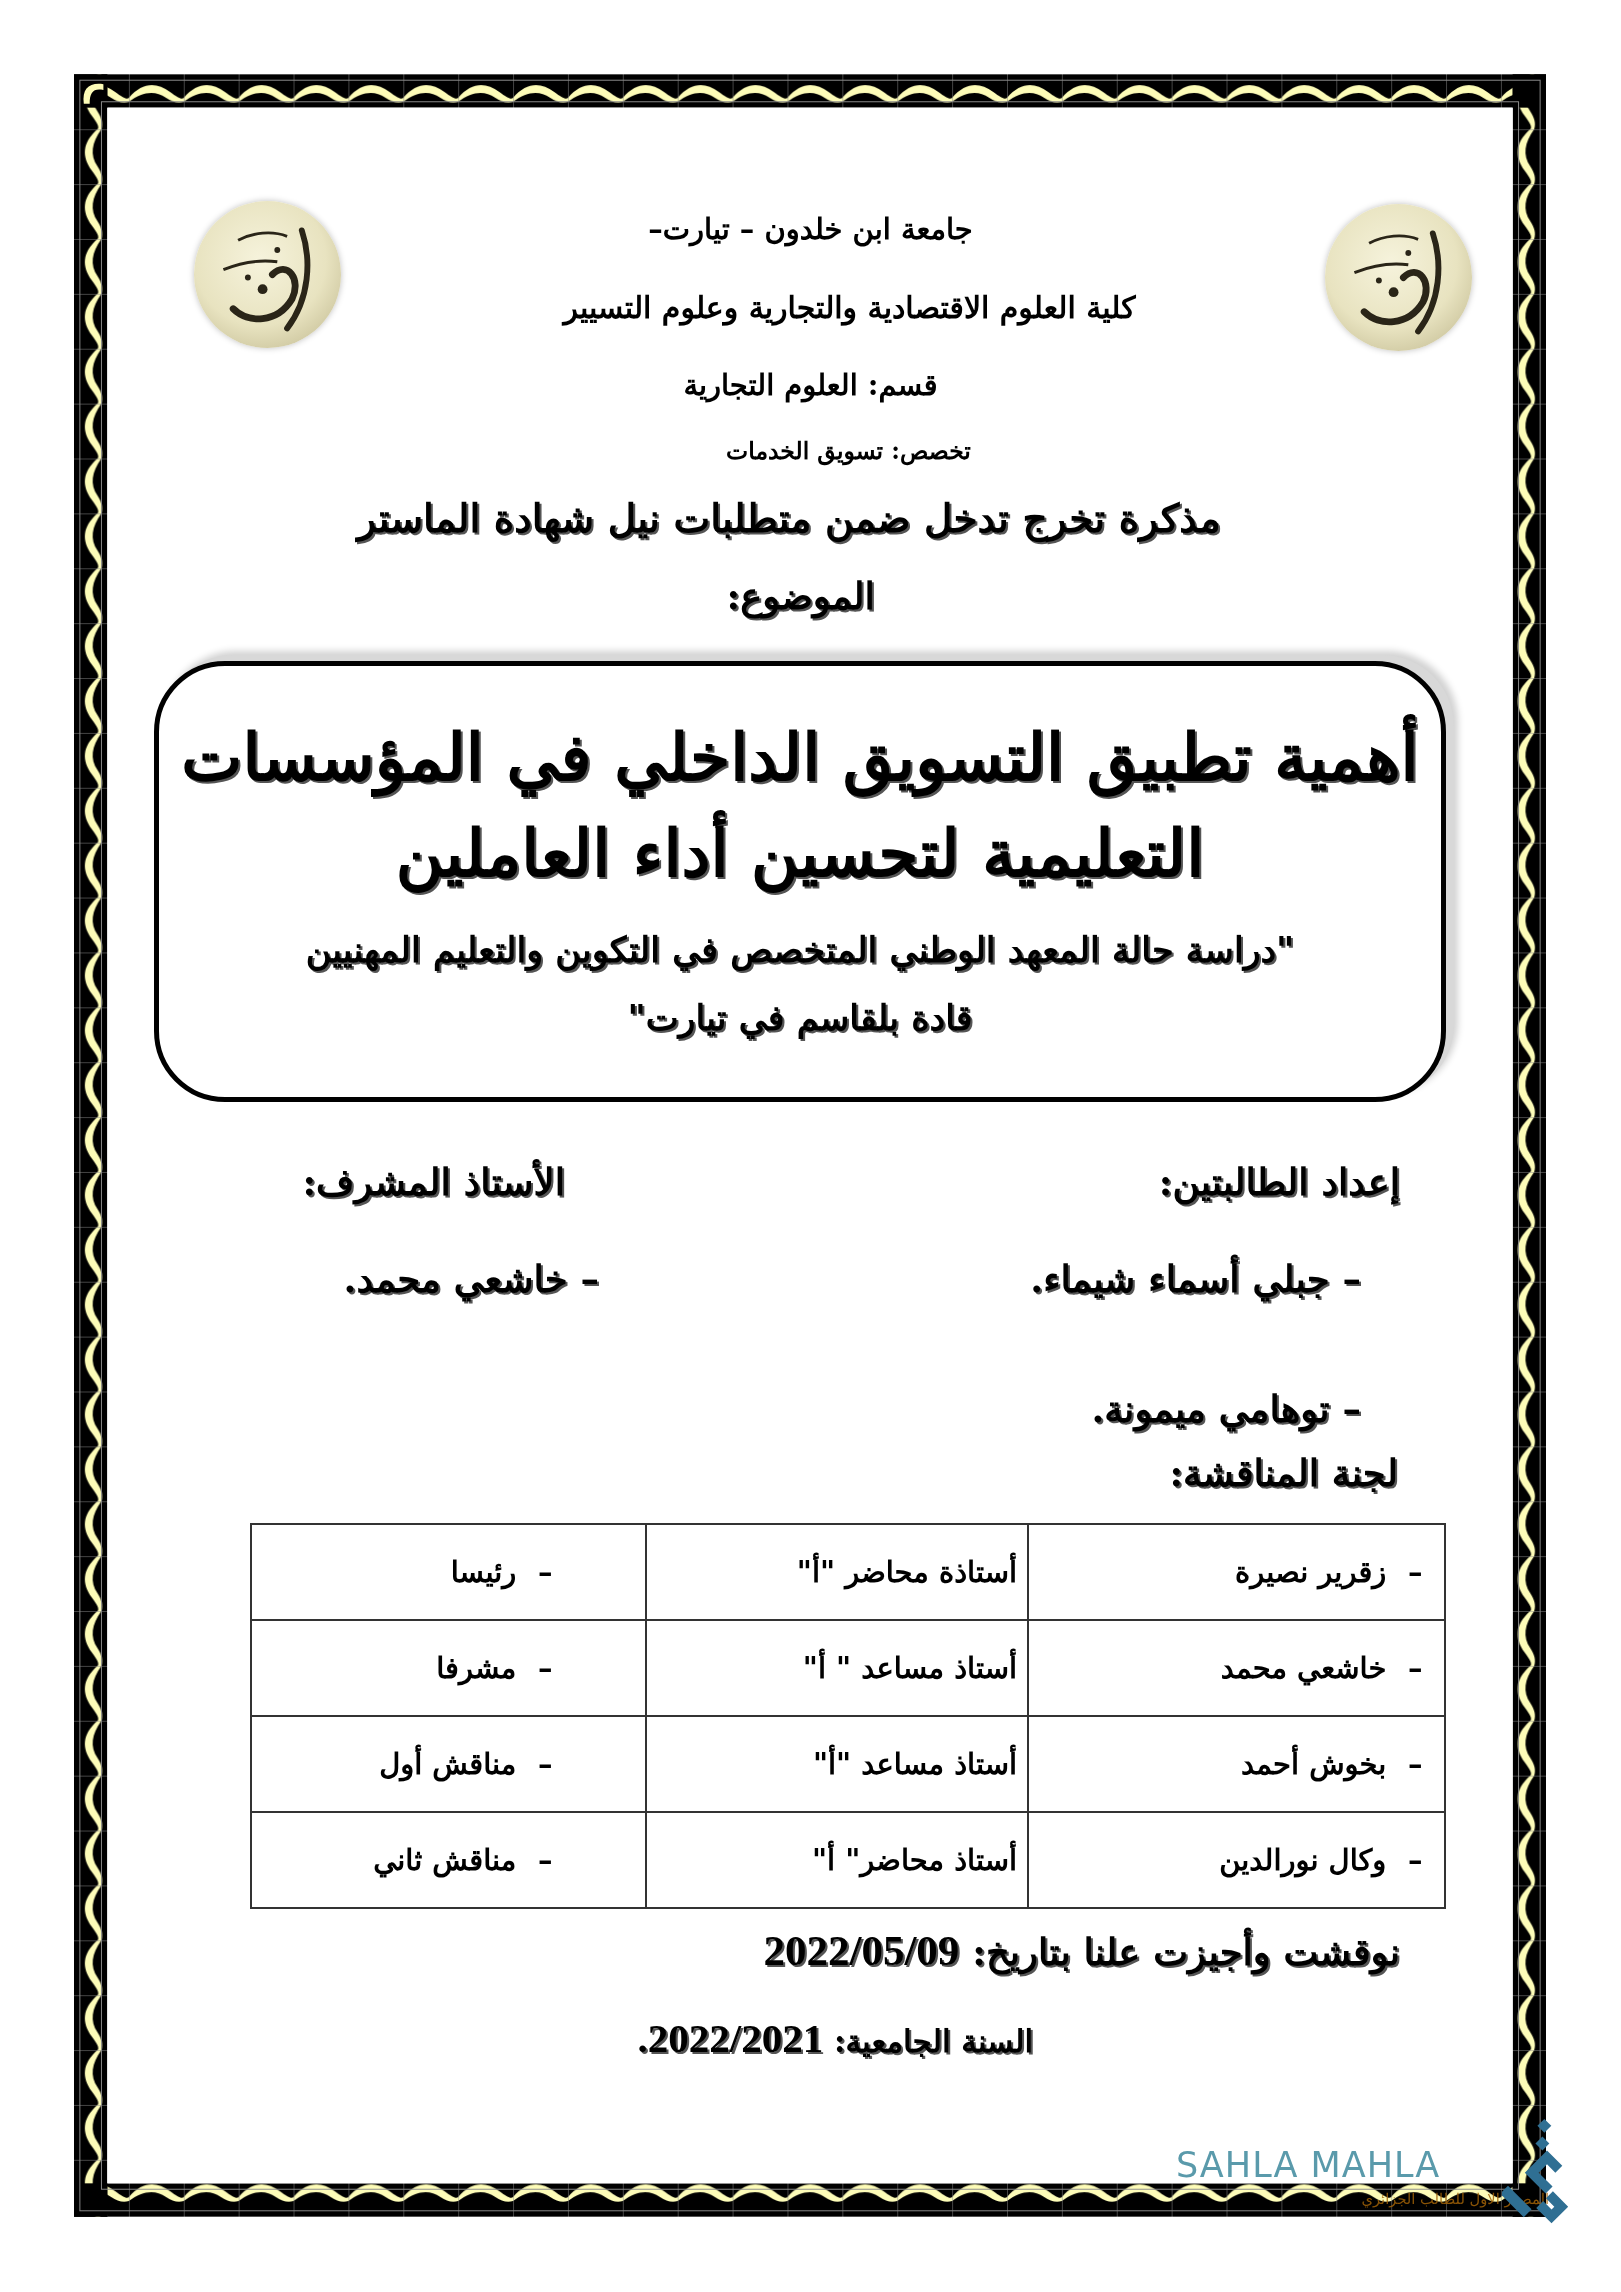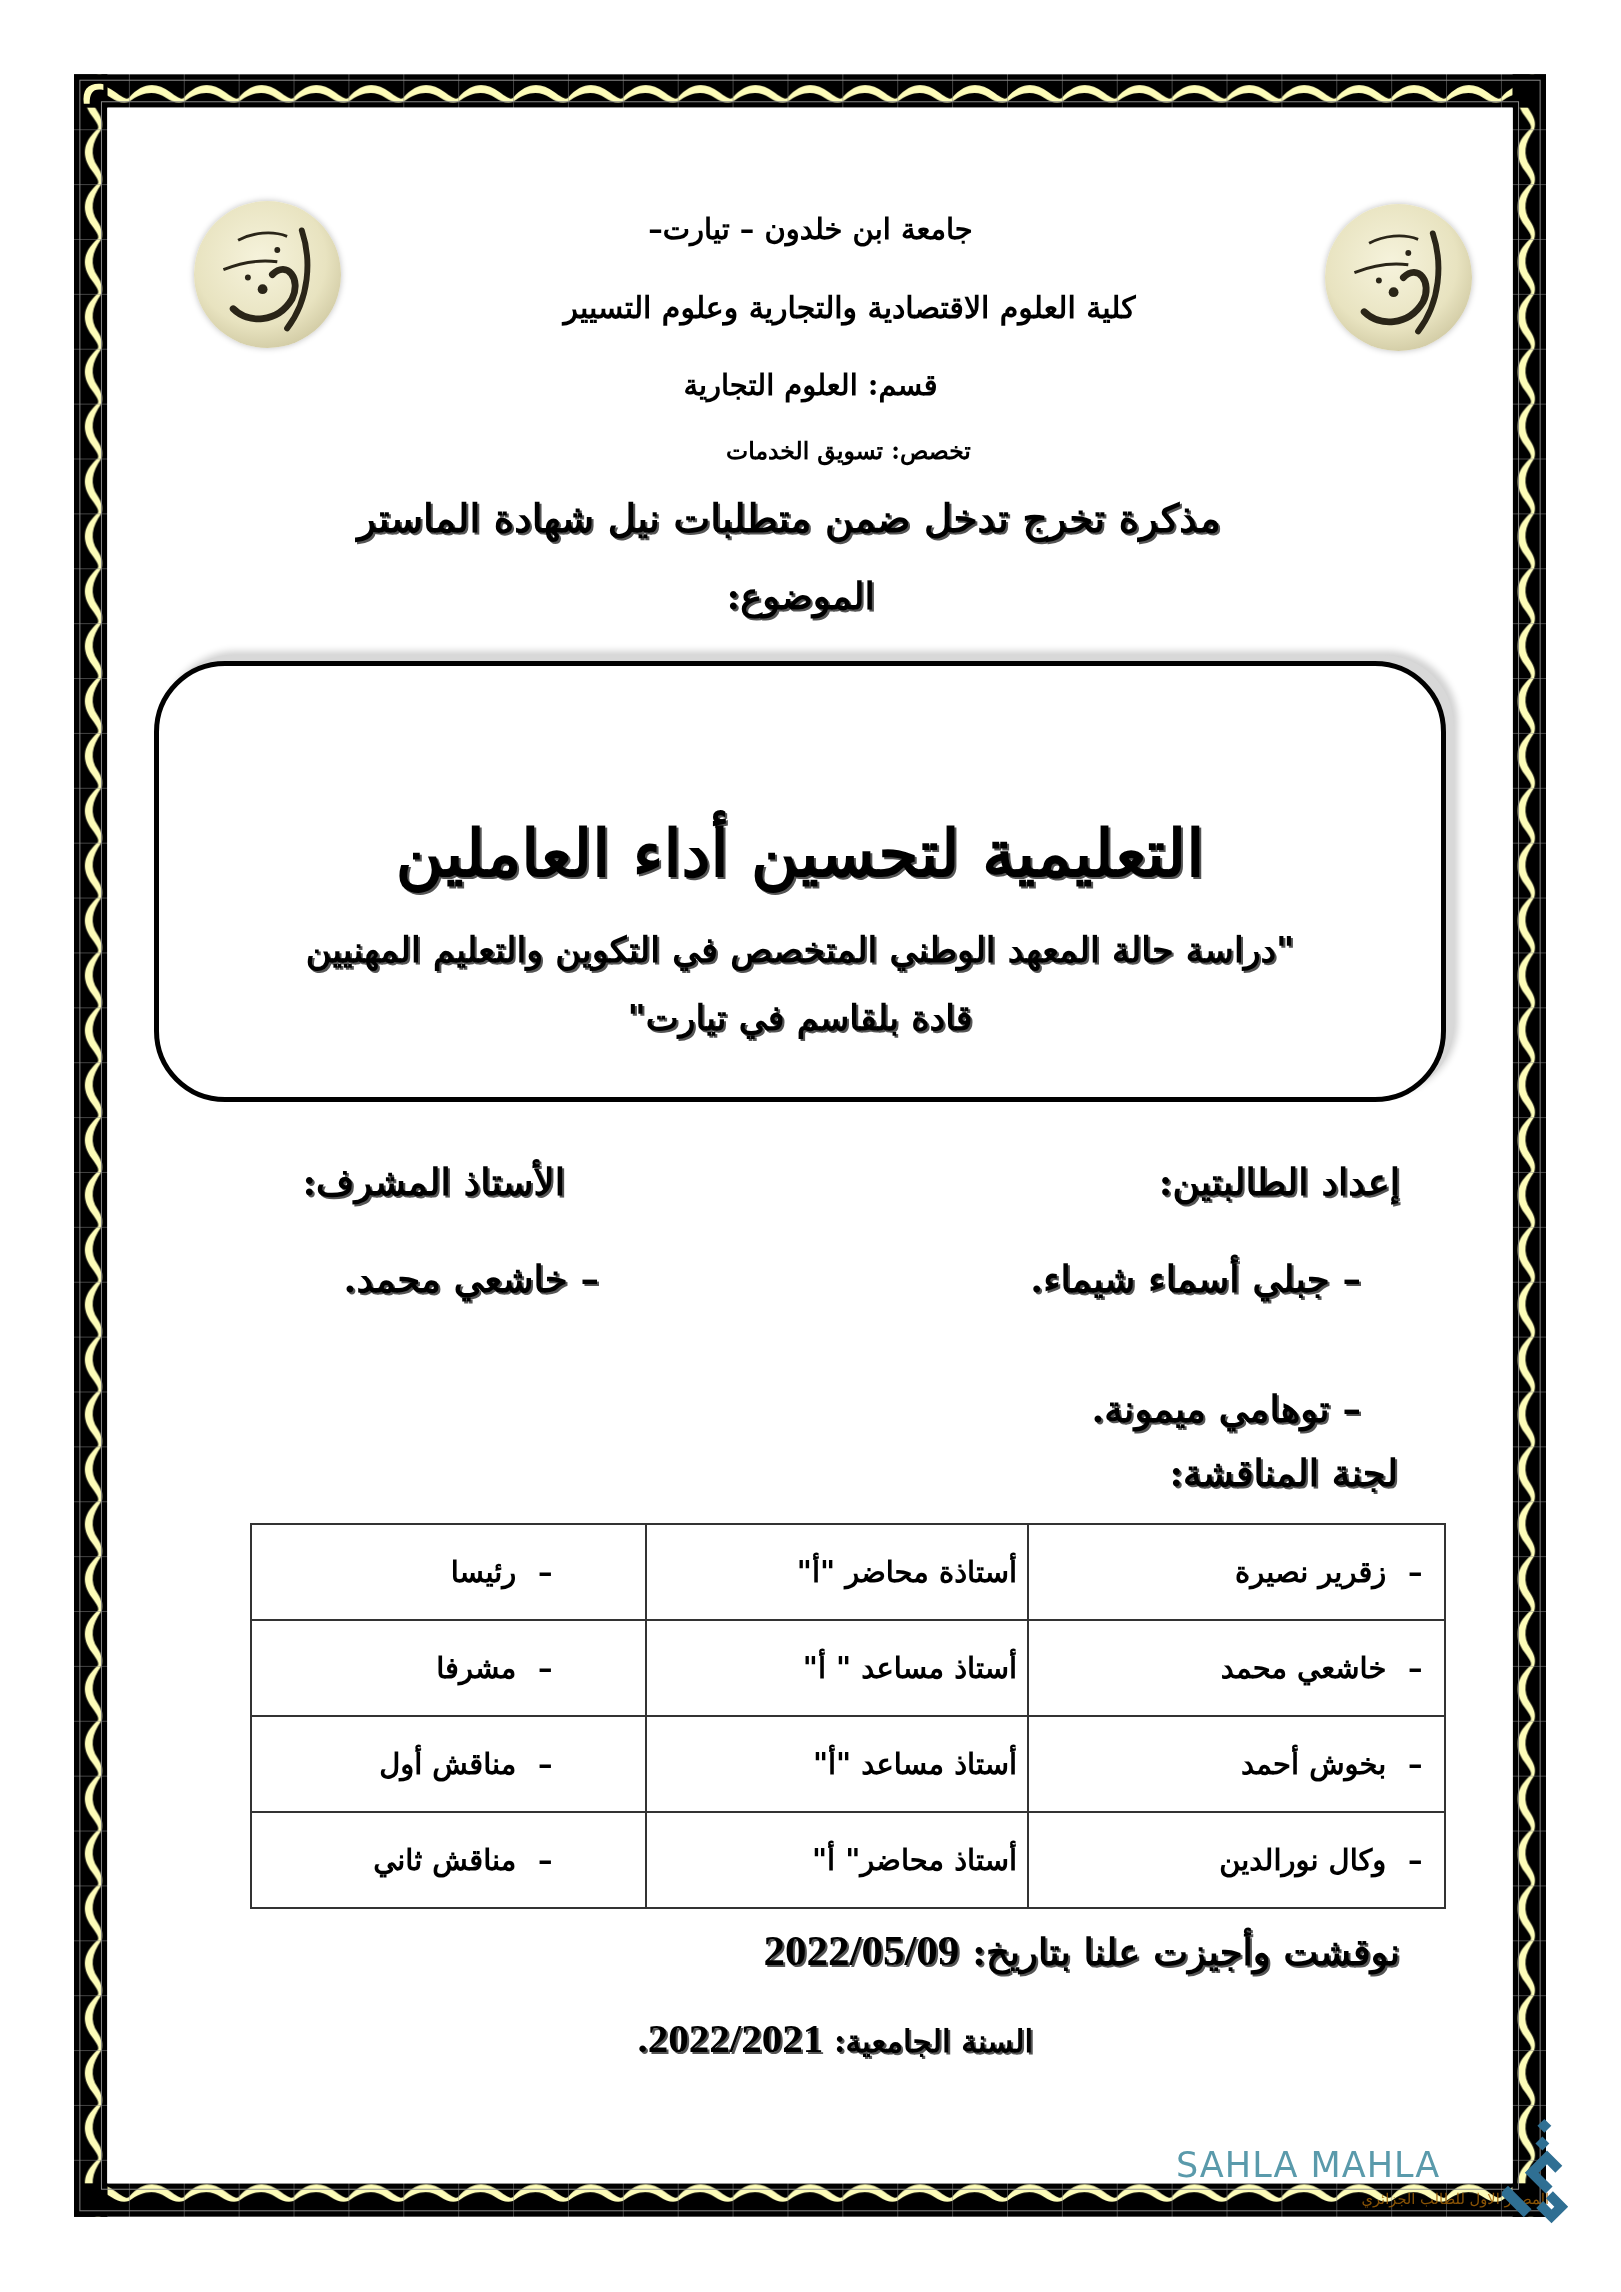--- a/index.html
+++ b/index.html
@@ -97,20 +97,21 @@
 </div>
 
 <div class="center-line" style="top:212px; font-size:29px;">جامعة ابن خلدون – تيارت–</div>
 <div class="center-line" style="top:290px; font-size:30px; left:39px;">كلية العلوم الاقتصادية والتجارية وعلوم التسيير</div>
 <div class="center-line" style="top:368px; font-size:29px;">قسم: العلوم التجارية</div>
 <div class="center-line" style="top:437px; font-size:23.5px;padding-left:38px;">تخصص: تسويق الخدمات</div>
 <div class="center-line sh" style="top:495px; font-size:39px; left:-21.6px;">مذكرة تخرج تدخل ضمن متطلبات نيل شهادة الماستر</div>
 <div class="center-line sh" style="top:574px; font-size:37px; left:-9.8px;">الموضوع:</div>
 
 <div class="title-box">
+  <div class="t1 sh" style="top:59px;">أهمية تطبيق التسويق الداخلي في المؤسسات</div>
   <div class="t1 sh" style="top:155px;">التعليمية لتحسين أداء العاملين</div>
   <div class="t2 sh" style="top:263px;">"دراسة حالة المعهد الوطني المتخصص في التكوين والتعليم المهنيين</div>
   <div class="t2 sh" style="top:331px;">قادة بلقاسم في تيارت"</div>
 </div>
 
 <div class="abs rtl sh" style="right:221px; top:1160px; font-size:37px;text-align:right;">إعداد الطالبتين:</div>
 <div class="abs rtl sh" style="right:1056px; top:1160px; font-size:37px;">الأستاذ المشرف:</div>
 <div class="abs rtl sh" style="right:260px; top:1257px; font-size:37px;">– جبلي أسماء شيماء.</div>
 <div class="abs rtl sh" style="right:1022px; top:1257px; font-size:37px;">– خاشعي محمد.</div>
 <div class="abs rtl sh" style="right:260px; top:1387px; font-size:37px;">– توهامي ميمونة.</div>

